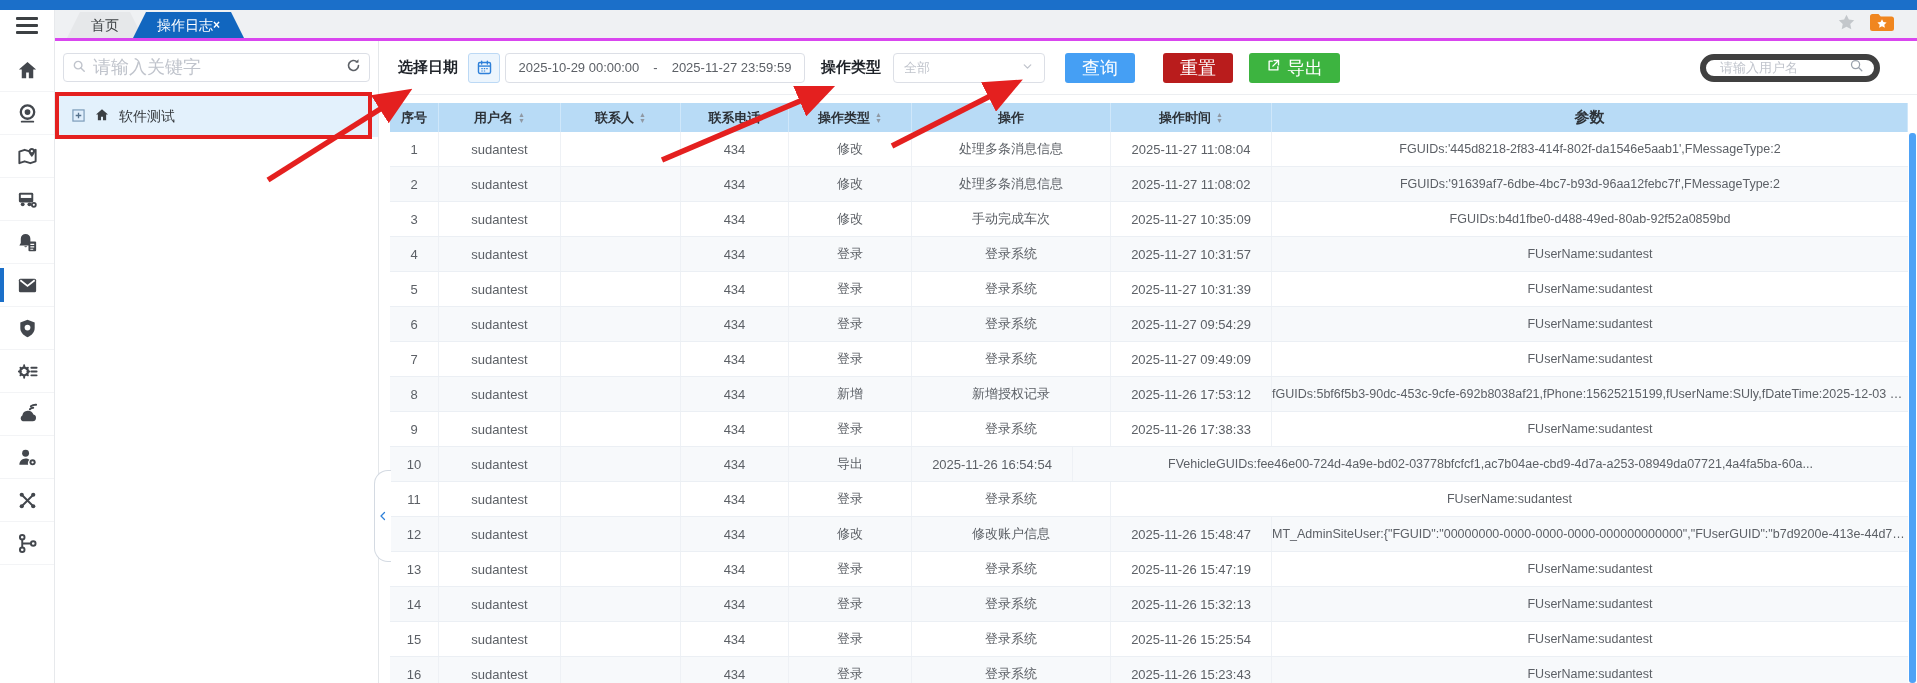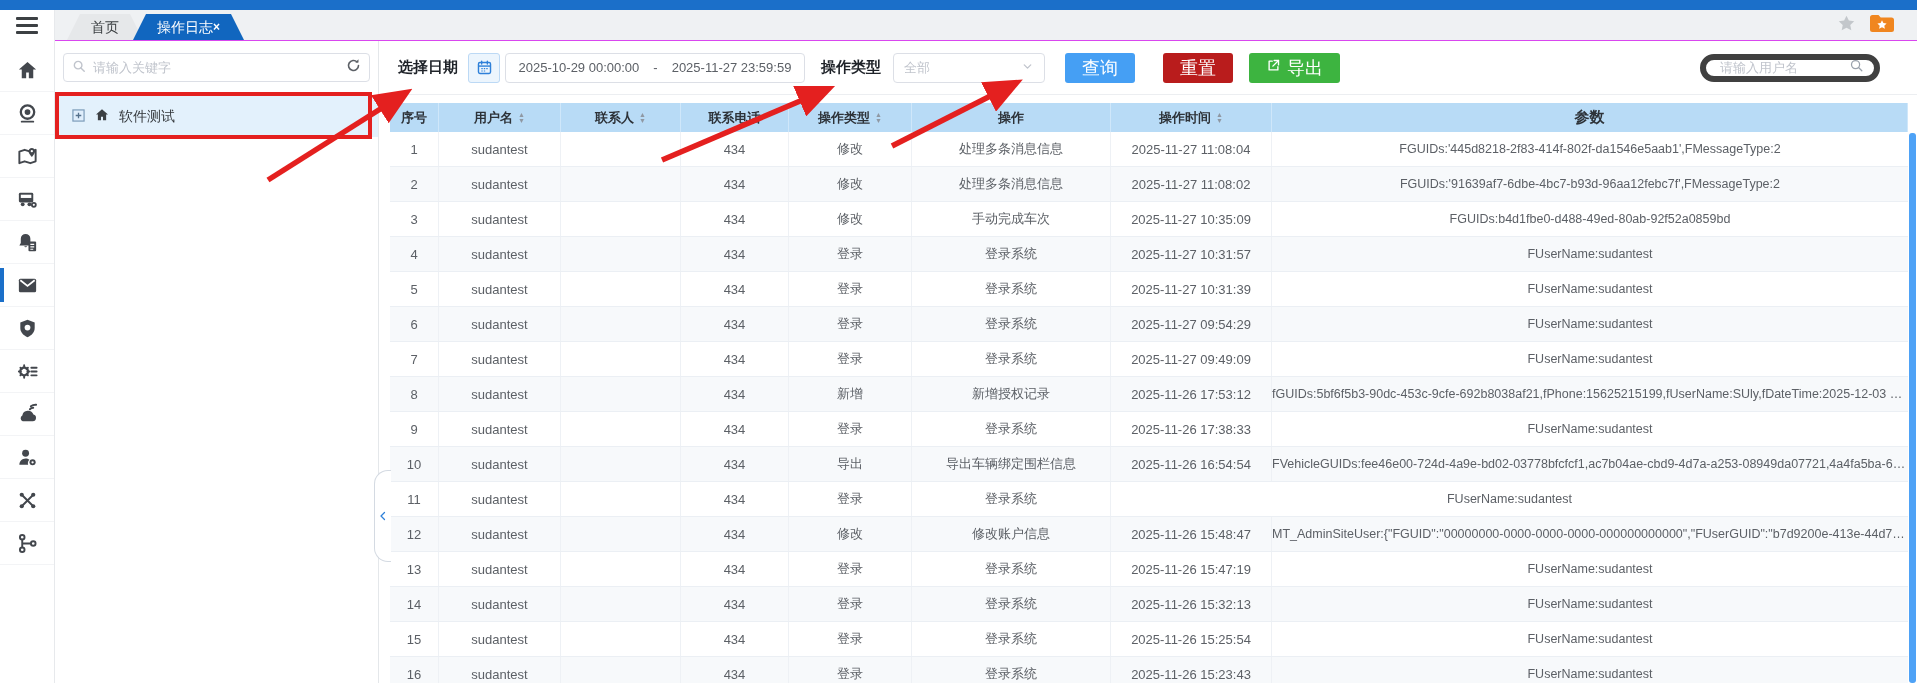--- a/index.html
+++ b/index.html
@@ -5,21 +5,21 @@
   * { margin:0; padding:0; box-sizing:border-box; }
   html,body { width:1917px; height:683px; overflow:hidden;
     font-family:"Liberation Sans","DejaVu Sans",sans-serif; background:#fff; color:#333; }
   .stage { position:relative; width:1917px; height:683px; overflow:hidden; }
 
   
   .top-strip { position:absolute; left:0; top:0; width:100%; height:10px; background:#1b6fc9; }
 
   
   .tabbar { position:absolute; left:55px; top:10px; right:0; height:31px; background:#eff1f3;
-    border-bottom:1px solid #d946ef; display:flex; align-items:flex-end; padding-left:12px; }
+    border-bottom:3px solid #d946ef; display:flex; align-items:flex-end; padding-left:12px; }
   .tab { height:26px; line-height:26px; padding:0 24px; font-size:14px;
     clip-path:polygon(13px 0, calc(100% - 13px) 0, 100% 100%, 0 100%); cursor:default; }
   .tab.inactive { background:#e6e8ea; color:#3c4043; margin-right:-10px; }
   .tab.active { background:#1166bf; color:#fff; position:relative; z-index:2; display:flex; align-items:center; }
   .tab-close { font-size:12px; font-weight:bold; line-height:1; }
   .tabbar-right { margin-left:auto; display:flex; align-items:center; gap:12px; padding-right:22px; height:100%; }
 
   
   .rail { position:absolute; left:0; top:10px; bottom:0; width:55px; background:#fff;
     border-right:1px solid #e7e9ec; z-index:5; }
@@ -30,21 +30,21 @@
   .rail-item { height:43px; display:flex; align-items:center; justify-content:center;
     border-bottom:1px solid #f3f4f6; position:relative; cursor:pointer; }
   .rail-item svg { width:23px; height:23px; }
   .rail-item.active::before { content:""; position:absolute; left:0; top:4px; bottom:4px; width:4px; background:#1b6fc9; }
 
   
   .tree-panel { position:absolute; left:55px; top:41px; width:324px; bottom:0; background:#fff;
     border-right:1px solid #e4e7ea; }
   .search-box { position:relative; margin:12px 8px 0 8px; height:29px; border:1px solid #dcdfe6;
     border-radius:4px; background:#fff; display:flex; align-items:center; padding:0 8px; gap:7px; }
-  .search-box input { border:none; outline:none; flex:1; font-size:13px; color:#0369a1; min-width:0;
+  .search-box input { border:none; outline:none; flex:1; font-size:18px; color:#0369a1; min-width:0;
     font-family:inherit; }
   .search-box input::placeholder { color:#c0c4cc; }
   .tree-node { margin-top:14px; height:41px; background:#e3f1fc; display:flex; align-items:center;
     padding-left:17px; gap:9px; cursor:pointer; }
   .tree-node .lbl { font-size:14px; color:#33373b; }
 
   
   .main { position:absolute; left:380px; top:41px; right:0; bottom:0; background:#fff; }
   .toolbar { height:54px; display:flex; align-items:center; padding-left:18px; border-bottom:1px solid #eceef1; }
   .tb-label { font-size:15px; font-weight:bold; color:#1f2329; white-space:nowrap; }
@@ -436,21 +436,20 @@
             <div class="cell w5">登录系统</div>
             <div class="cell w6">2025-11-26 17:38:33</div>
             <div class="cell w7">FUserName:sudantest</div>
           </div>
           <div class="tr even">
             <div class="cell w0">10</div>
             <div class="cell w1">sudantest</div>
             <div class="cell w2"></div>
             <div class="cell w3">434</div>
             <div class="cell w4">导出</div>
-            <div class="cell w5">导出车辆绑定围栏信息</div>
             <div class="cell w6">2025-11-26 16:54:54</div>
             <div class="cell w7">FVehicleGUIDs:fee46e00-724d-4a9e-bd02-03778bfcfcf1,ac7b04ae-cbd9-4d7a-a253-08949da07721,4a4fa5ba-60a...</div>
           </div>
           <div class="tr">
             <div class="cell w0">11</div>
             <div class="cell w1">sudantest</div>
             <div class="cell w2"></div>
             <div class="cell w3">434</div>
             <div class="cell w4">登录</div>
             <div class="cell w5">登录系统</div>

